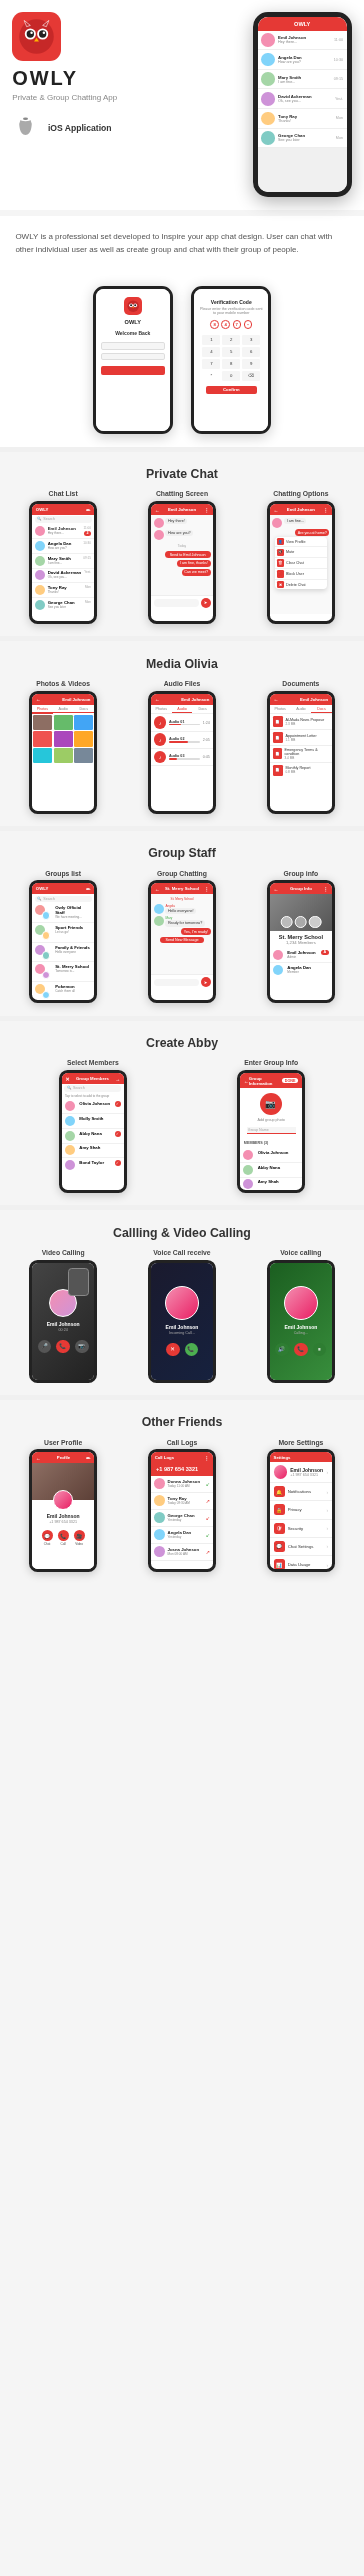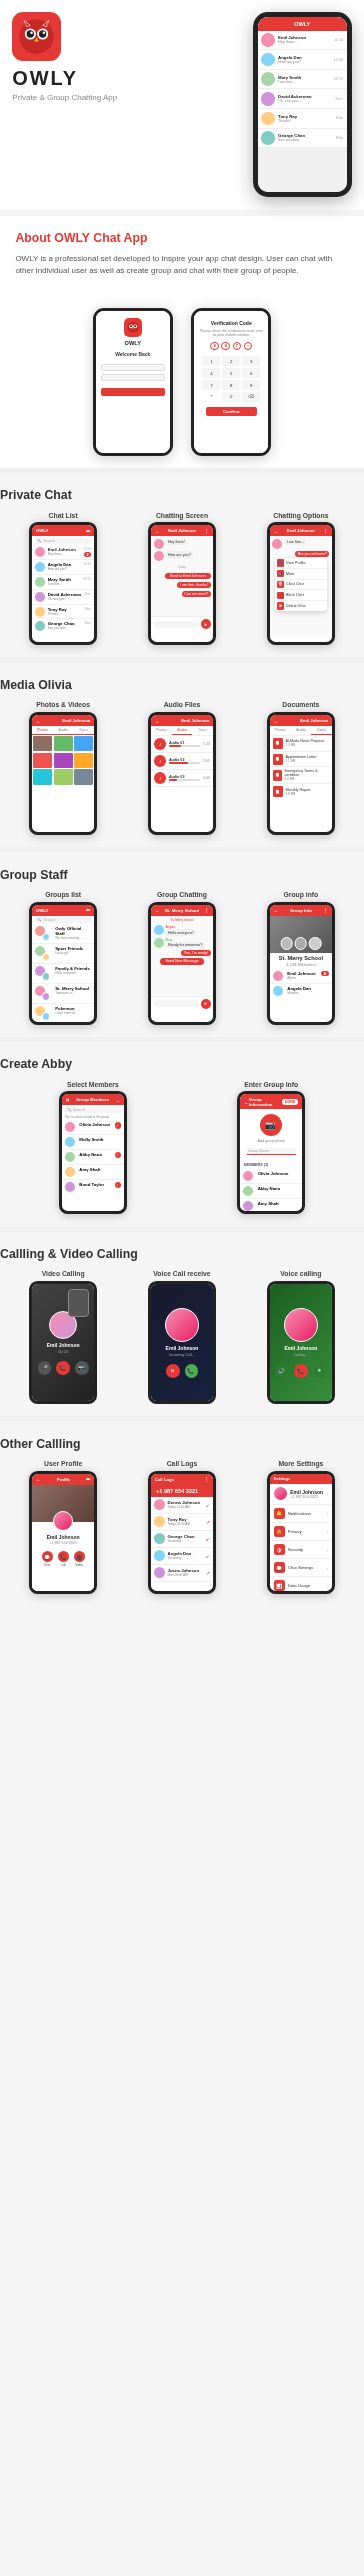--- a/index.html
+++ b/index.html
@@ -193,21 +193,21 @@
       border-radius: 1.2px;
       display: flex;
       align-items: center;
       justify-content: center;
       font-size: 4.3px;
       color: #333;
     }
 
     
     .section-title {
-      text-align: left;
+      text-align: center;
       padding: 15.4px 0 9.3px;
       font-size: 12.3px;
       font-weight: 800;
       color: #333;
       background: #f5f5f5;
     }
 
     
     .feature-grid {
       background: #f5f5f5;
@@ -602,20 +602,31 @@
     </div>
     <div style="margin-top:6.2px;">
       <h1 style="font-size:20px;font-weight:900;letter-spacing:1.9px;color:#222;">OWLY</h1>
       <p style="font-size:8px;color:#888;margin-top:2.5px;">Private &amp; Group Chatting App</p>
     </div>
 
     <div style="margin-top:12.3px;display:flex;flex-direction:column;gap:8.6px;">
 
 
 
+      <div class="platform-item">
+        <div class="platform-icon">
+          <svg width="25" height="25" viewBox="0 0 40 40">
+            <path d="M28 8 C28 8 25 10 20 10 C15 10 12 8 12 8 L10 14 C10 14 10 32 20 32 C30 32 30 14 30 14 Z" fill="#aaa"></path>
+            <ellipse cx="20" cy="6" rx="4" ry="2" fill="#888"></ellipse>
+          </svg>
+        </div>
+        <div>
+          <div style="font-size:8.6px;font-weight:700;color:#333;">iOS Application</div>
+        </div>
+      </div>
     </div>
   </div>
 
   <div class="hero-right">
     <div class="phone-mockup">
       <div class="phone-screen">
         <div class="phone-header">OWLY</div>
         <div class="phone-chat-list">
           <div class="phone-chat-item">
             <div class="phone-avatar" style="background:#f48fb1;"></div>
@@ -665,21 +676,20 @@
             </div>
             <div class="phone-chat-time">Mon</div>
           </div>
         </div>
       </div>
     </div>
   </div>
 </div>
 
 <div class="about-section">
-  <h2>About OWLY Chat App</h2>
   <p>OWLY is a professional set developed to Inspire your app chat design. User can chat with other individual user as well as create group and chat with their group of people.</p>
 </div>
 
 <div class="login-mockup-area">
 
   <div class="small-phone">
     <div class="login-screen">
       <div class="login-logo">
         <svg width="12.3" height="12.3" viewBox="0 0 60 60">
           <circle cx="30" cy="30" r="28" fill="#c62828"></circle>
@@ -1281,21 +1291,21 @@
           <div class="call-btn end">📞</div>
           <div class="call-btn mute" style="background:#2e7d32;">⏸</div>
         </div>
       </div>
     </div>
   </div>
 </div>
 
 <div class="section-divider"></div>
 
-<div class="section-title">Other Callling</div>
+<div class="section-title">Other Friends</div>
 
 <div class="other-grid">
 
   <div class="feature-col">
     <div class="feature-label">User Profile</div>
     <div class="mini-phone">
       <div class="mini-phone-header">
         <span style="font-size:5px;">←</span>
         <span>Profile</span>
         <span style="font-size:5px;">✏</span>

